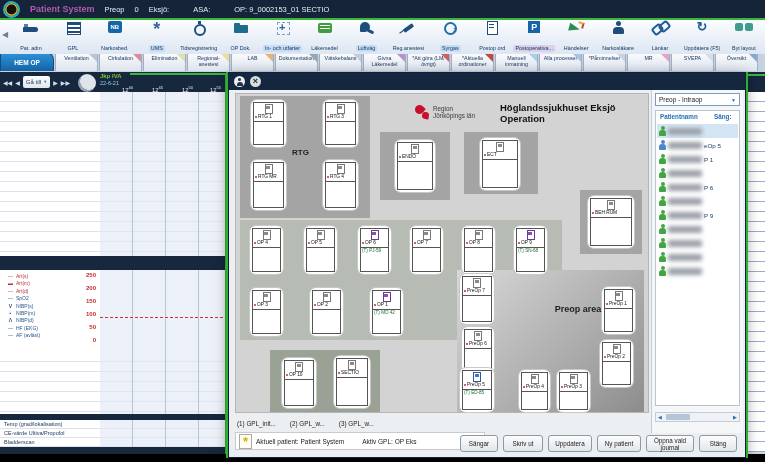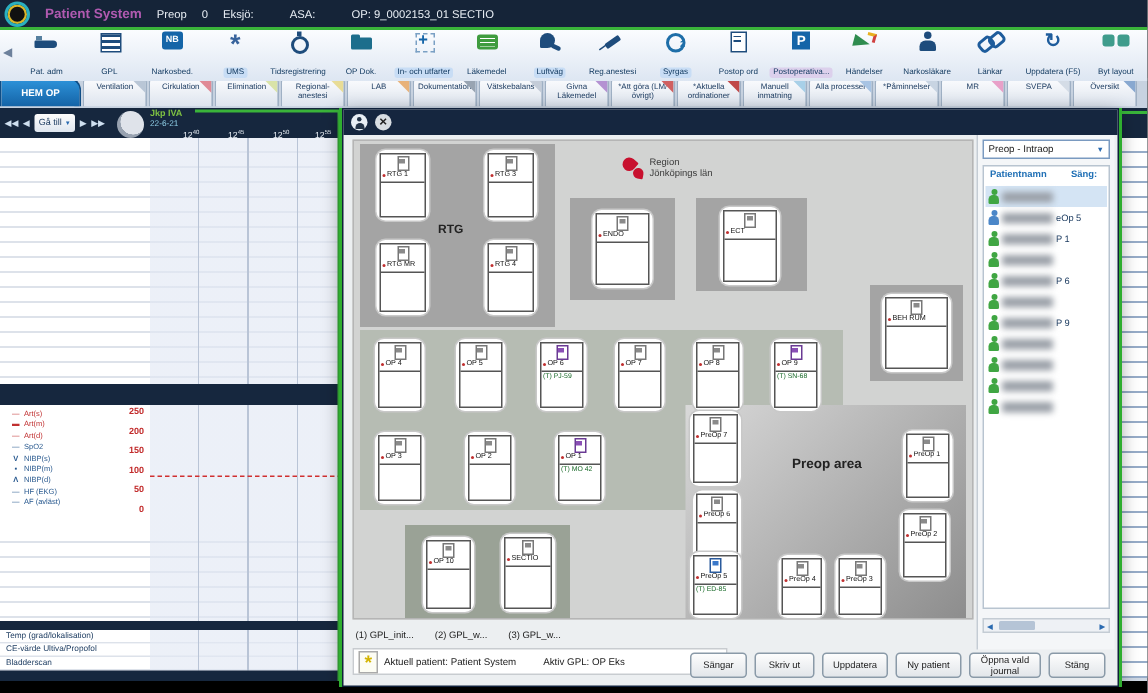--- a/index.html
+++ b/index.html
@@ -294,26 +294,30 @@
     <div class="map">
 
       <div class="mcont c-dark" style="left:4px;top:2px;width:130px;height:122px"></div>
       <div class="mcont c-dark" style="left:144px;top:38px;width:70px;height:68px"></div>
       <div class="mcont c-dark" style="left:228px;top:38px;width:74px;height:62px"></div>
       <div class="mcont c-dark" style="left:344px;top:96px;width:62px;height:64px"></div>
       <div class="mcont c-green" style="left:4px;top:126px;width:322px;height:120px"></div>
       <div class="mcont c-green2" style="left:34px;top:256px;width:110px;height:62px"></div>
       <div class="mcont c-preop" style="left:221px;top:176px;width:187px;height:142px"></div>
       <div class="mlabel" style="left:56px;top:54px;font-size:8px">RTG</div>
-      <div class="mlabel" style="left:292px;top:210px;width:100px;font-size:9px;z-index:3">Preop area</div>
+      <div class="mlabel" style="left:292px;top:210px;width:100px;text-align:center;font-size:9px;z-index:3">Preop area</div>
 
       <span class="rlogo" style="left:178px;top:10px"></span>
       <div class="region-txt" style="left:197px;top:11px">
         <div>Region</div>
           <div>Jönköpings län</div>
+      </div>
+      <div class="hosp-txt" style="left:264px;top:8px">
+        <div>Höglandssjukhuset Eksjö</div>
+          <div>Operation</div>
       </div>
 
       <div class="room" style="left:15px;top:6px;width:35px;height:47px">
           <div class="rin">
             <span class="bed"></span>
             <span class="rlbl">
               <i class="rdot"></i>
               <span>RTG 1</span>
             </span>
           </div>

